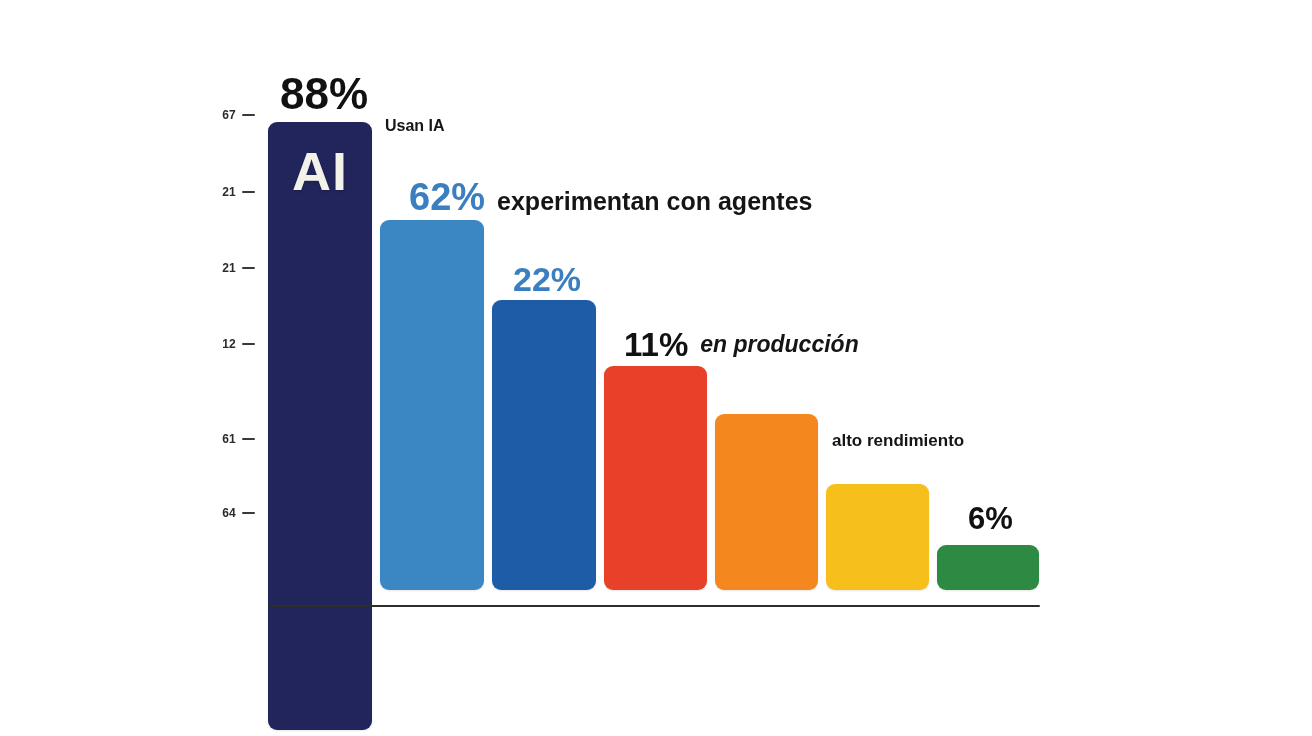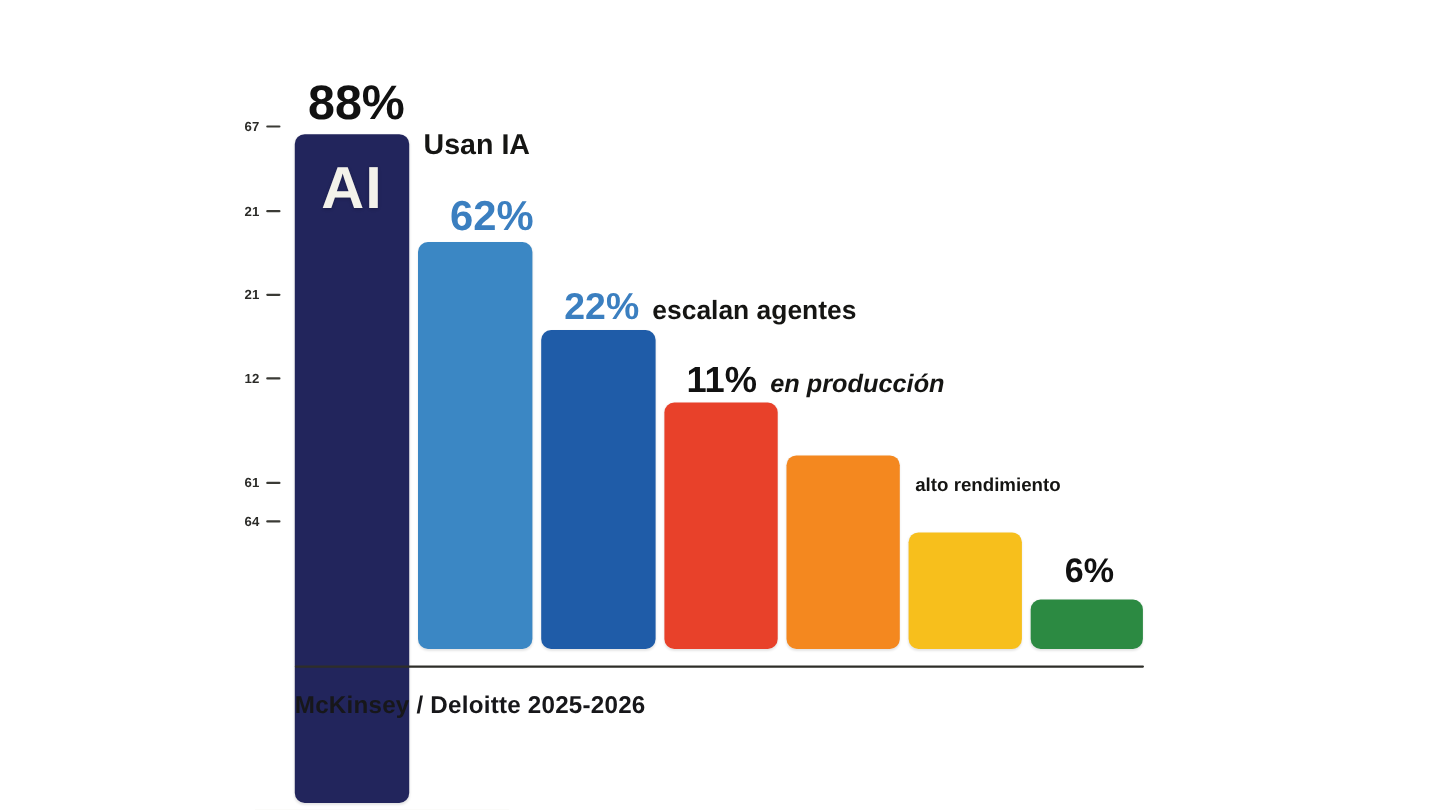--- a/index.html
+++ b/index.html
@@ -123,21 +123,21 @@
         <span class="tick-dash"></span>
       </div>
       <div class="tick" style="top: 337px;">
         <span class="tick-label">12</span>
         <span class="tick-dash"></span>
       </div>
       <div class="tick" style="top: 432px;">
         <span class="tick-label">61</span>
         <span class="tick-dash"></span>
       </div>
-      <div class="tick" style="top: 467px;">
+      <div class="tick" style="top: 506px;">
         <span class="tick-label">64</span>
         <span class="tick-dash"></span>
       </div>
     </div>
 
   <div id="bars-layer">
       <div class="bar" style="left: 268px; top: 122px; width: 104px; height: 608px; background: rgb(34, 37, 92);">
         <div class="bar-inner-label">AI</div>
       </div>
       <div class="bar" style="left: 380px; top: 220px; width: 104px; height: 370px; background: rgb(59, 135, 196);"></div>
@@ -148,36 +148,35 @@
       <div class="bar" style="left: 937px; top: 545px; width: 102px; height: 45px; background: rgb(44, 138, 66);"></div>
     </div>
 
   <div id="baseline" style="left: 268px; top: 605px; width: 772px;"></div>
 
   <div id="callouts-layer">
       <div class="callout" style="left: 280px; top: 72px;">
         <span class="pct" style="font-size: 44px; color: rgb(17, 17, 17); margin-right: 0px;">88%</span>
       </div>
       <div class="callout" style="left: 385px; top: 118px;">
-        <span class="desc" style="font-size: 26px;">Usan IA</span>
+        <span class="desc" style="font-size: 16px;">Usan IA</span>
       </div>
       <div class="callout" style="left: 409px; top: 178px;">
         <span class="pct" style="font-size: 38px; color: rgb(59, 127, 192); margin-right: 12px;">62%</span>
+        <span class="desc" style="font-size: 25px;">experimentan con agentes</span>
       </div>
       <div class="callout" style="left: 513px; top: 262px;">
         <span class="pct" style="font-size: 34px; color: rgb(59, 127, 192); margin-right: 12px;">22%</span>
-        <span class="desc" style="font-size: 24px;">escalan agentes</span>
       </div>
-      <div class="callout" style="left: 624px; top: 328px;">
+      <div class="callout" style="left: 624px; top: 328px; align-items: center;">
         <span class="pct" style="font-size: 33px; color: rgb(17, 17, 17); margin-right: 12px;">11%</span>
         <span class="desc" style="font-size: 23px; font-style: italic;">en producción</span>
       </div>
       <div class="callout" style="left: 832px; top: 432px;">
         <span class="desc" style="font-size: 17px; text-align: center;">alto rendimiento</span>
       </div>
       <div class="callout" style="left: 968px; top: 503px;">
         <span class="pct" style="font-size: 31px; color: rgb(17, 17, 17); margin-right: 0px;">6%</span>
       </div>
     </div>
 
-  <div id="footer-source">McKinsey / Deloitte 2025-2026</div>
 
 </div>
 
 </body></html>

